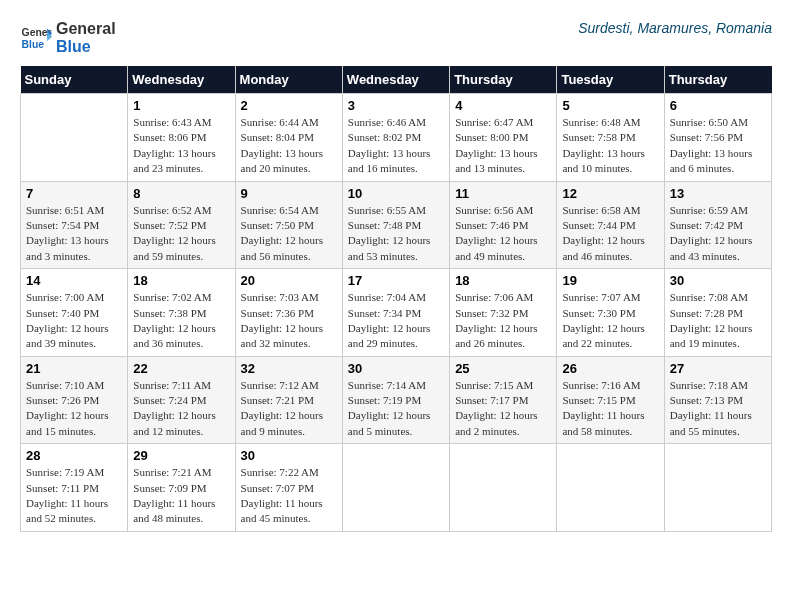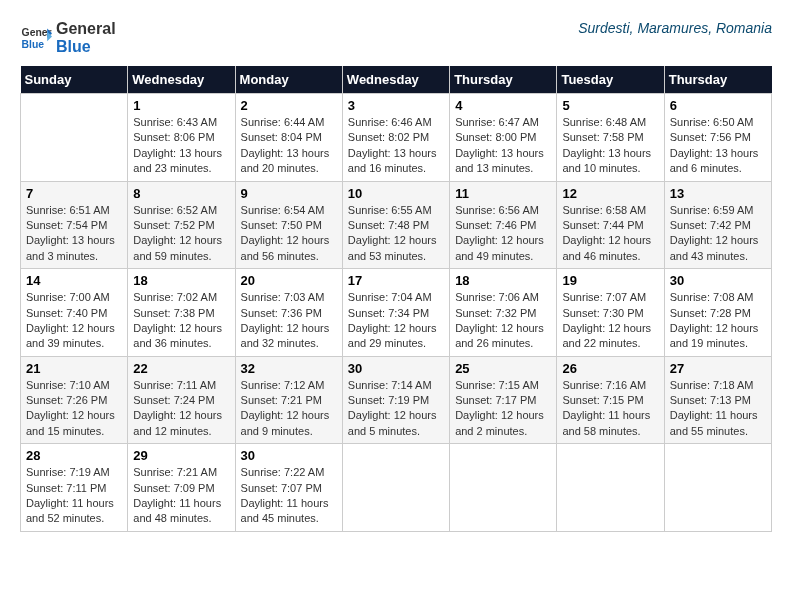--- a/index.html
+++ b/index.html
@@ -65,20 +65,21 @@
       background-color: #fff;
     }
     .day-num {
       font-weight: bold;
       font-size: 13px;
       margin-bottom: 2px;
     }
     .day-info {
       color: #333;
       line-height: 1.4;
+      font-family: Liberation Serif, serif;
     }
     .empty-cell {
       background: #fff;
     }
     th:not(:last-child), td:not(:last-child) {
       border-right: 1px solid #ccc;
     }
   </style>
 </head>
 <body>

